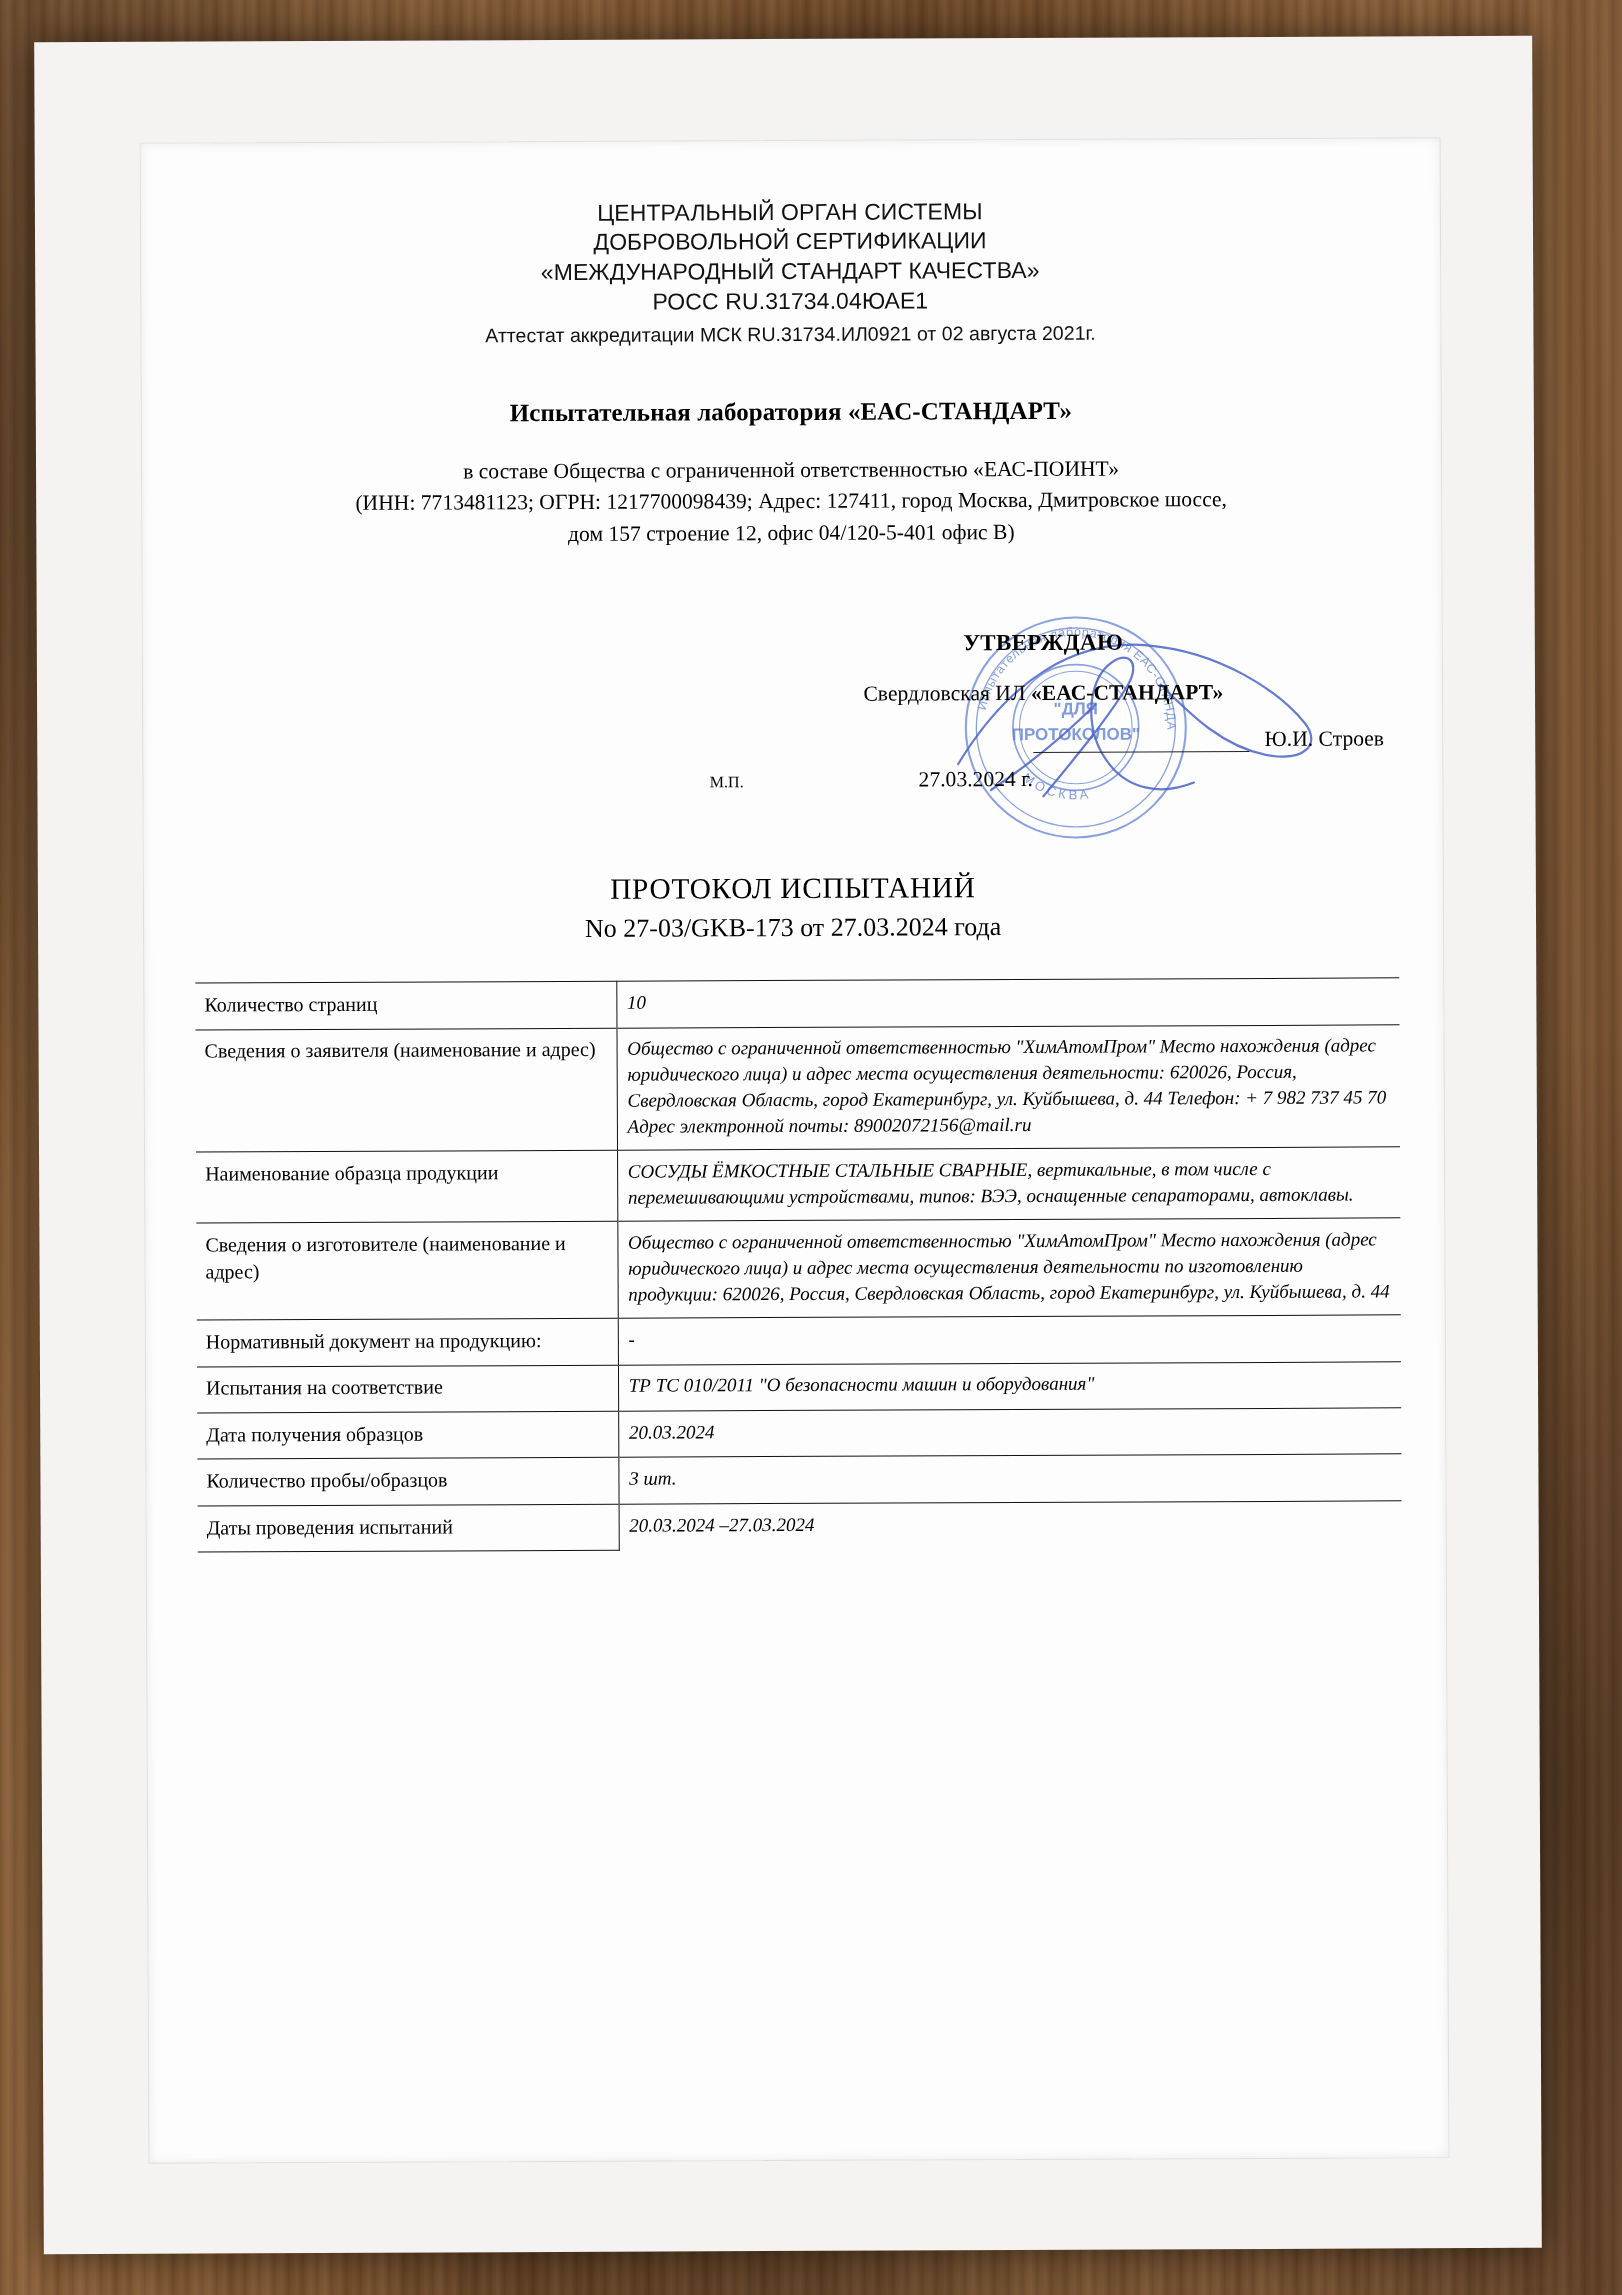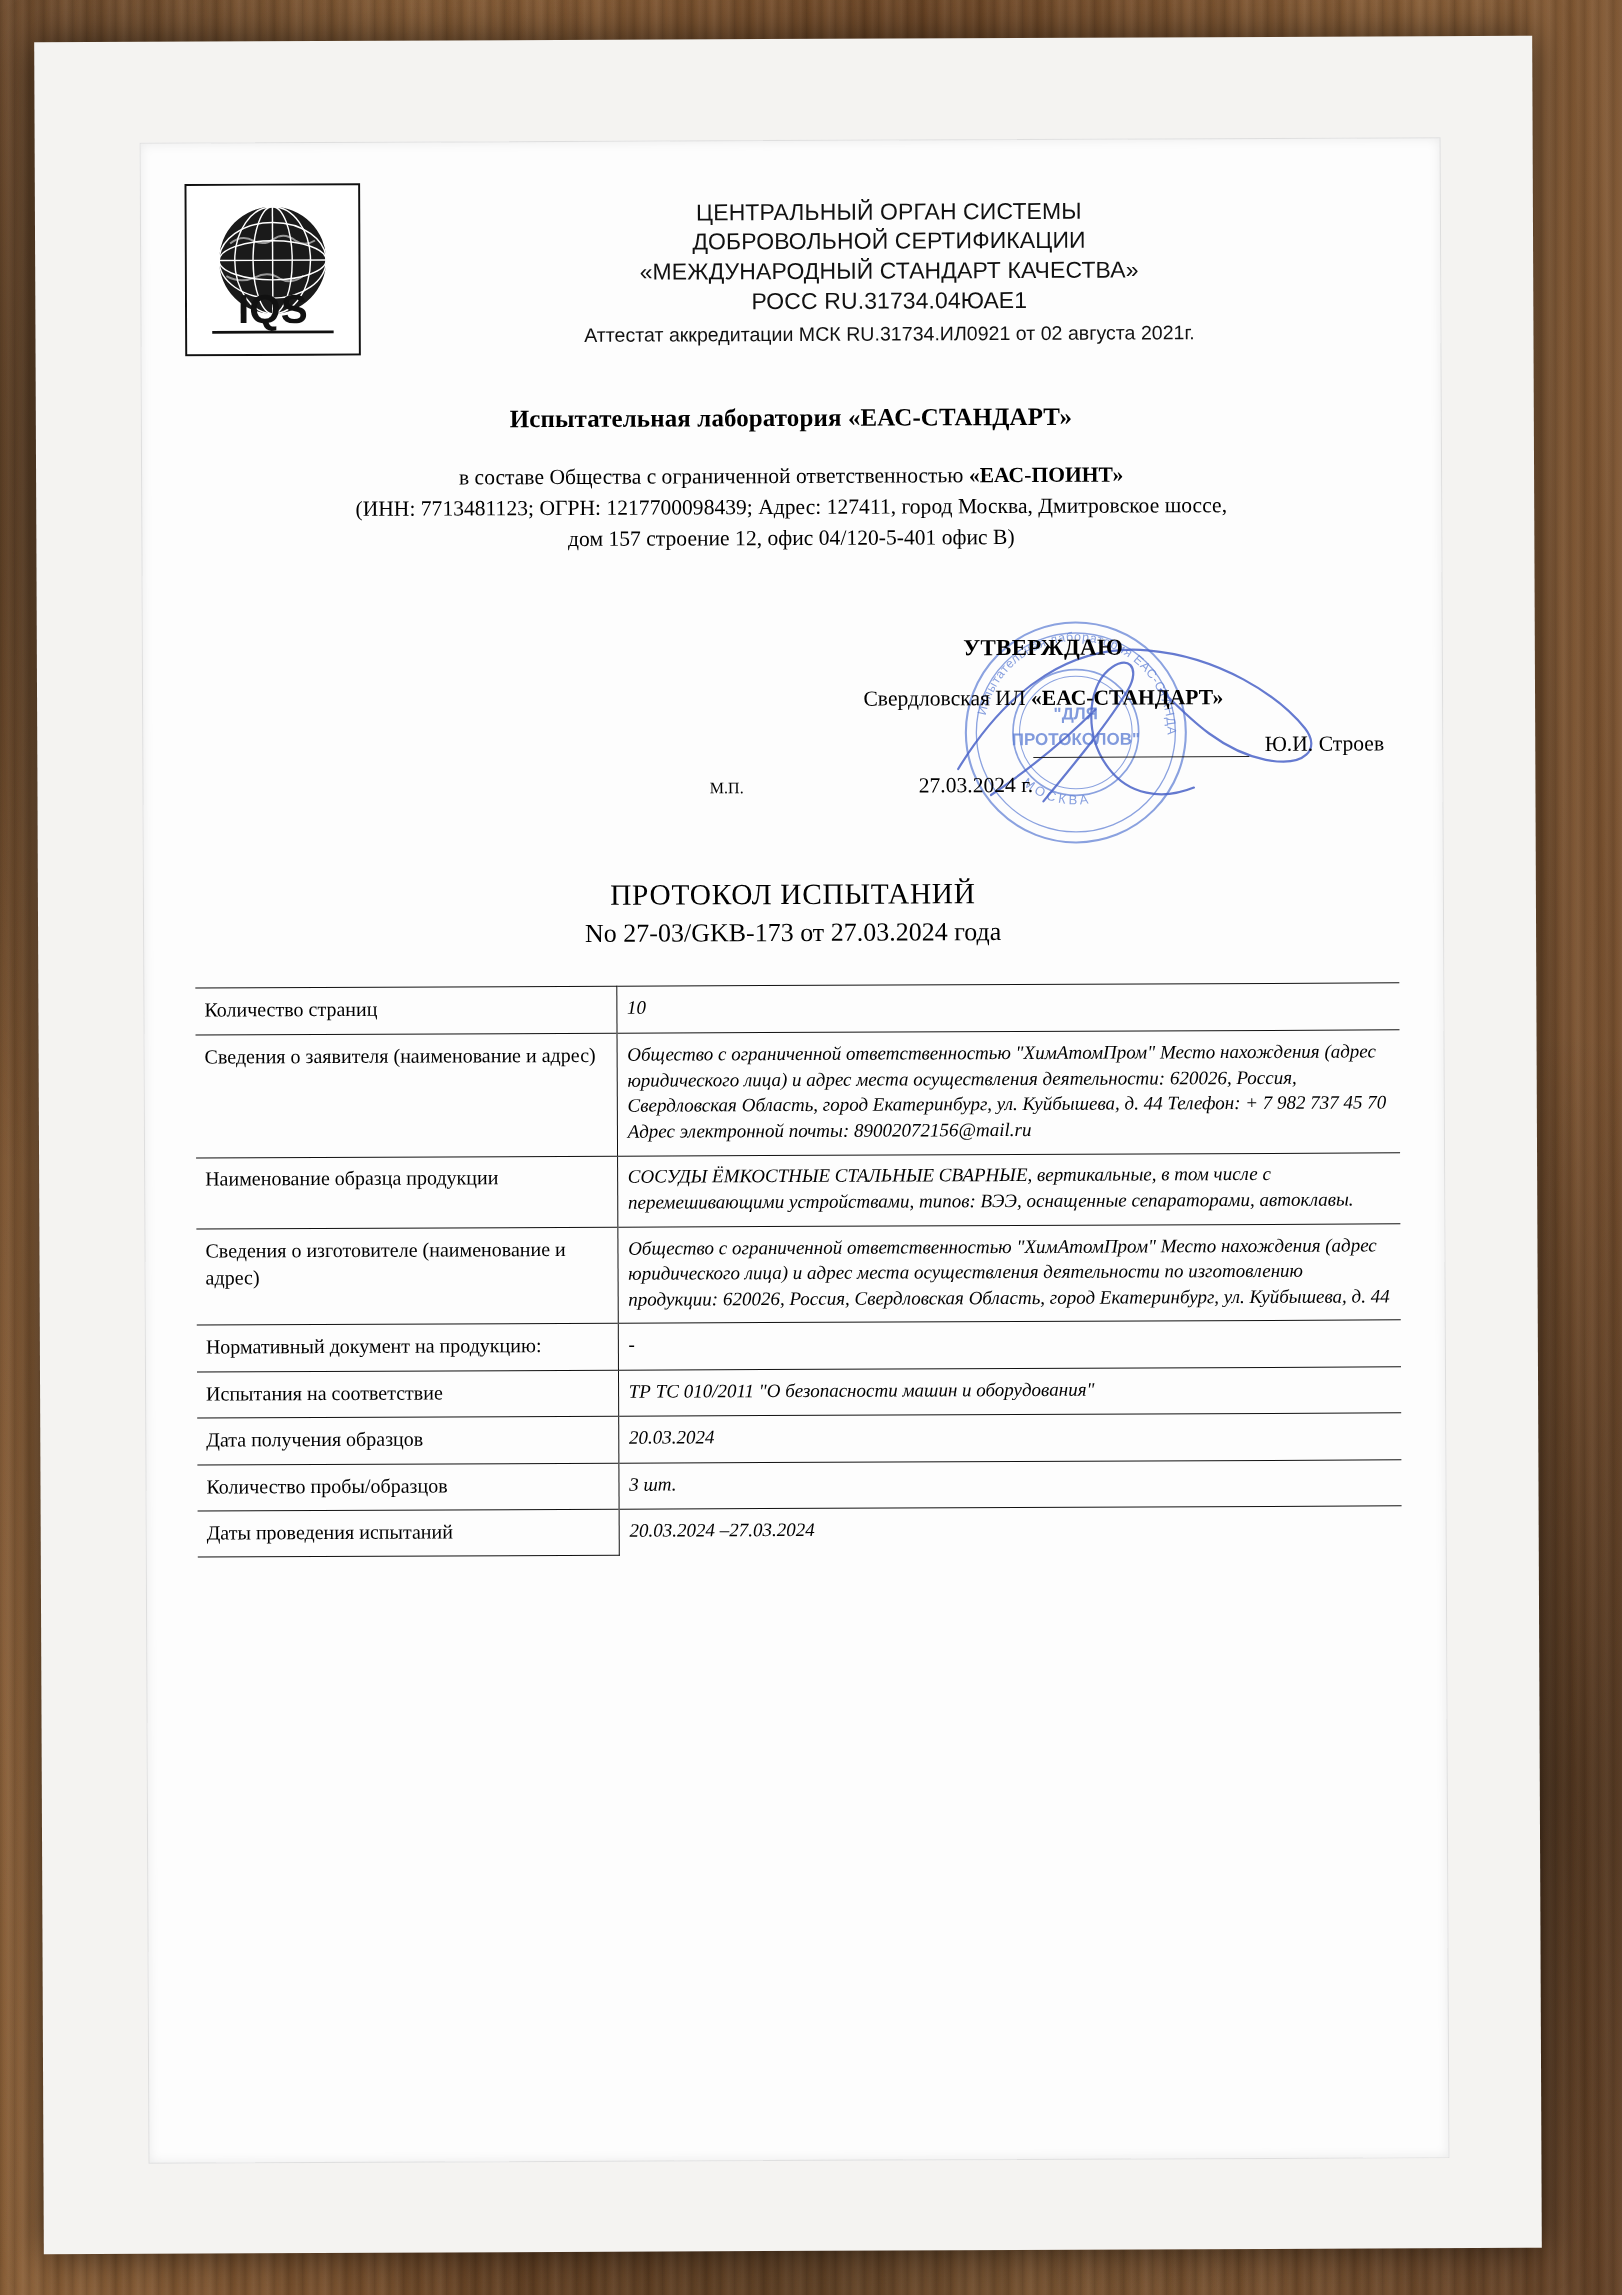--- a/index.html
+++ b/index.html
@@ -107,21 +107,21 @@
     font-size: 25px;
     margin-top: 50px;
     letter-spacing: 0.1px;
   }
   .lab-sub{
     text-align:center;
     font-size: 21.6px;
     line-height: 1.45;
     margin-top: 29px;
   }
-  .lab-sub b{ font-weight:bold; }
+  .lab-sub b{ font-weight:normal; }
   .lab-sub .l-a{ display:block; }
   .lab-sub .l-b{ display:block; }
   .lab-sub .l-c{ display:block; }
 
   
   .approve-zone{
     position:relative;
     margin-top: 39px;
     height: 275px;
   }
@@ -236,40 +236,20 @@
 </head>
 <body>
 
 <div class="wood"></div>
 
 <div class="paper-wrap">
   <div class="paper-inner">
     <div class="content">
 
       <div class="header">
-        <div class="logo-box">
-          <svg width="177" height="173" viewBox="0 0 270 265" xmlns="http://www.w3.org/2000/svg">
-            <rect x="2" y="2" width="266" height="261" fill="#ffffff" stroke="#111" stroke-width="3"></rect>
-            <g>
-              <circle cx="135" cy="118" r="82" fill="#1a1a1a"></circle>
-              <g stroke="#ffffff" stroke-width="2.2" fill="none">
-                <ellipse cx="135" cy="118" rx="82" ry="30"></ellipse>
-                <ellipse cx="135" cy="118" rx="82" ry="58"></ellipse>
-                <ellipse cx="135" cy="118" rx="30" ry="82"></ellipse>
-                <ellipse cx="135" cy="118" rx="58" ry="82"></ellipse>
-                <line x1="53" y1="118" x2="217" y2="118"></line>
-                <line x1="135" y1="36" x2="135" y2="200"></line>
-              </g>
-              <path d="M70 92 q18 -14 36 -4 q16 8 30 -2 q16 -12 34 2 q14 10 30 0" stroke="#ffffff" stroke-width="3" fill="none" opacity="0.55"></path>
-              <path d="M64 142 q22 12 44 2 q20 -10 38 2 q18 10 36 -4" stroke="#ffffff" stroke-width="3" fill="none" opacity="0.55"></path>
-            </g>
-            <text x="135" y="214" font-family="Liberation Sans, sans-serif" font-size="62" font-weight="bold" text-anchor="middle" fill="#111">IQS</text>
-            <line x1="42" y1="228" x2="228" y2="228" stroke="#111" stroke-width="4"></line>
-          </svg>
-        </div>
         <div class="header-text">
           <div class="l1">ЦЕНТРАЛЬНЫЙ ОРГАН СИСТЕМЫ</div>
           <div class="l2">ДОБРОВОЛЬНОЙ СЕРТИФИКАЦИИ</div>
           <div class="l3">«МЕЖДУНАРОДНЫЙ СТАНДАРТ КАЧЕСТВА»</div>
           <div class="l4">РОСС RU.31734.04ЮАЕ1</div>
           <div class="l5">Аттестат аккредитации МСК RU.31734.ИЛ0921 от 02 августа 2021г.</div>
         </div>
       </div>
 
       <div class="lab-title">Испытательная лаборатория «ЕАС-СТАНДАРТ»</div>

